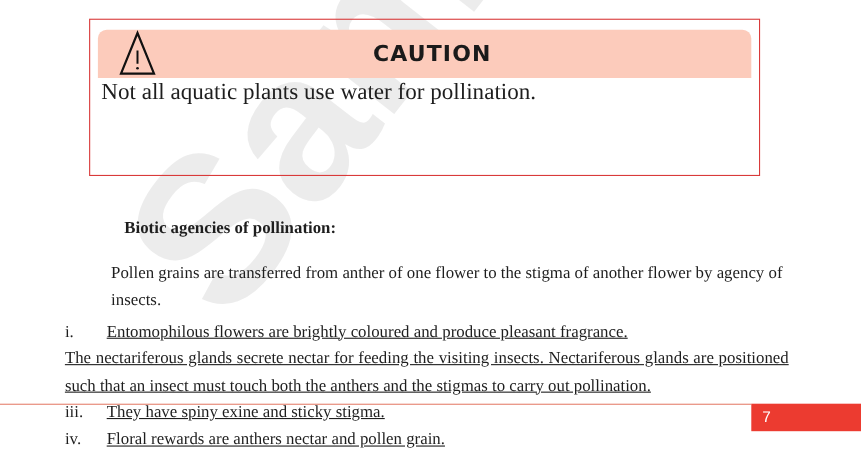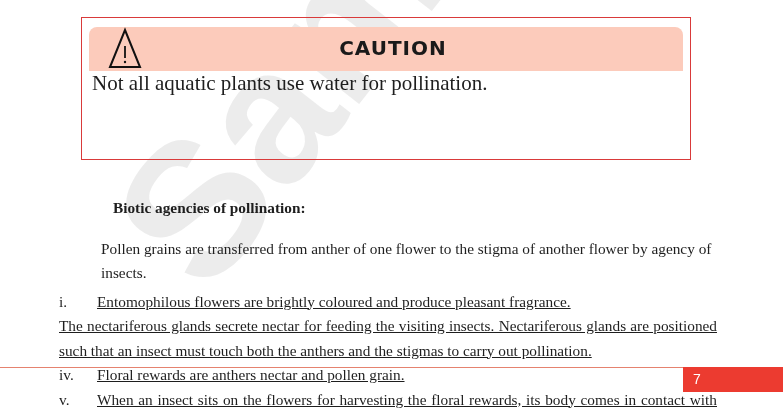--- a/index.html
+++ b/index.html
@@ -87,20 +87,24 @@
   <p class="para">Pollen grains are transferred from anther of one flower to the stigma of another flower by agency of insects.</p>
 
   <div class="item">
     <span class="num">i.</span>
     <span class="txt">Entomophilous flowers are brightly coloured and produce pleasant fragrance.</span>
   </div>
   <div class="item">
     <span class="txt">The nectariferous glands secrete nectar for feeding the visiting insects. Nectariferous glands are positioned such that an insect must touch both the anthers and the stigmas to carry out pollination.</span>
   </div>
   <div class="item">
+    <span class="num">iii.</span>
+    <span class="txt">They have spiny exine and sticky stigma.</span>
+  </div>
+  <div class="item">
     <span class="num">iv.</span>
     <span class="txt">Floral rewards are anthers nectar and pollen grain.</span>
   </div>
   <div class="item">
     <span class="num">v.</span>
     <span class="txt">When an insect sits on the flowers for harvesting the floral rewards, its body comes in contact with the anthers and stigma.</span>
   </div>
 
 </div>
 

